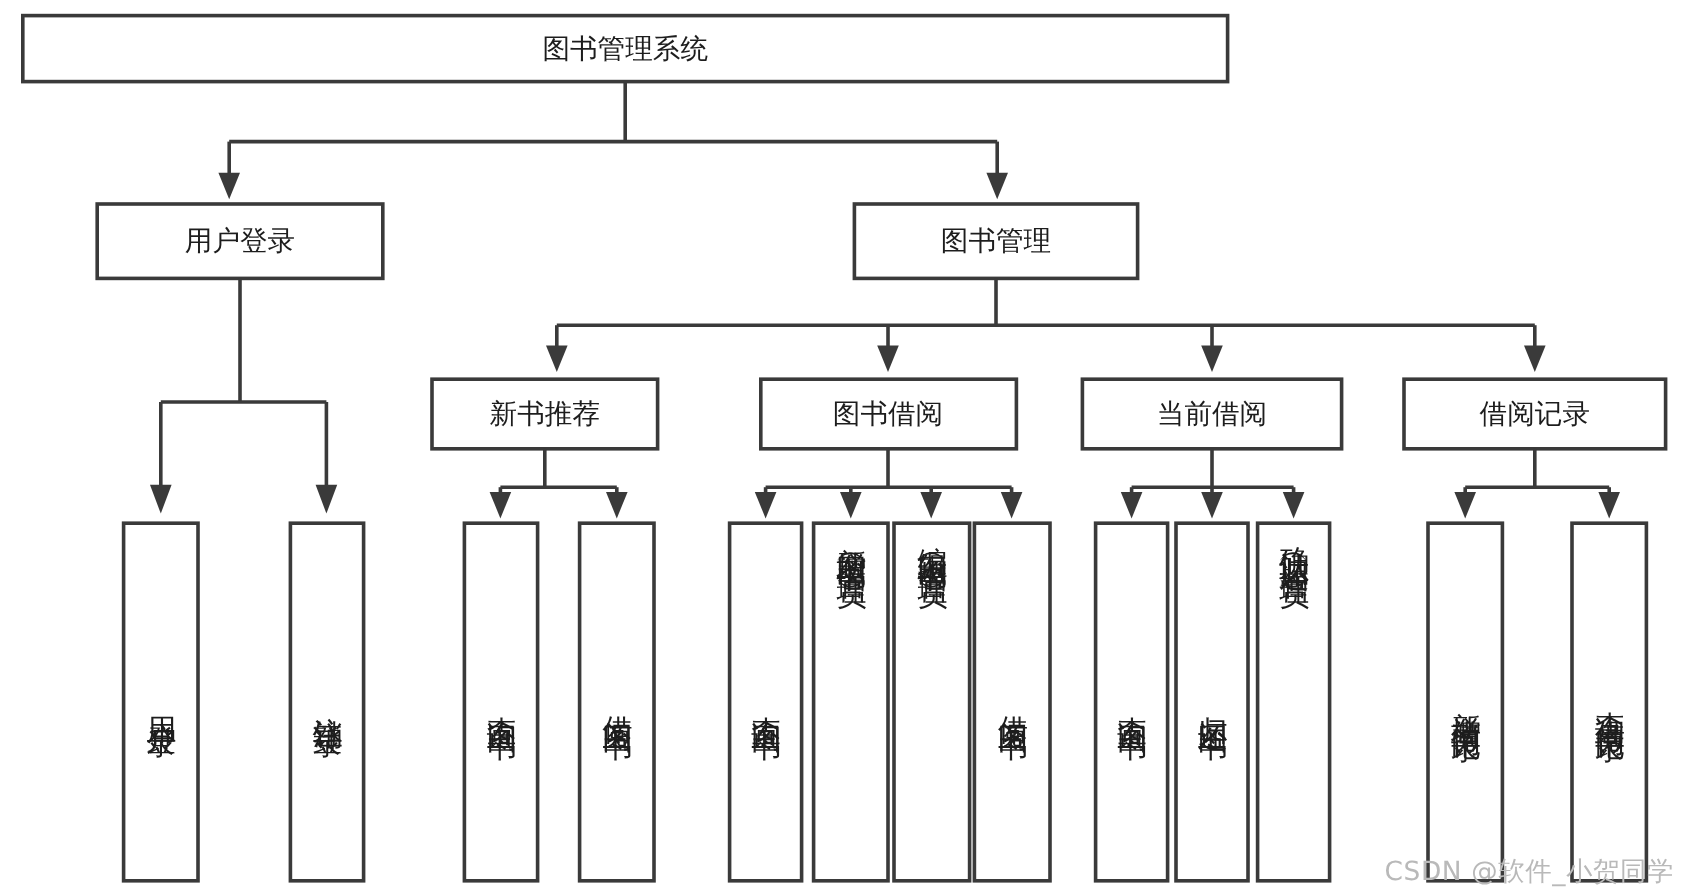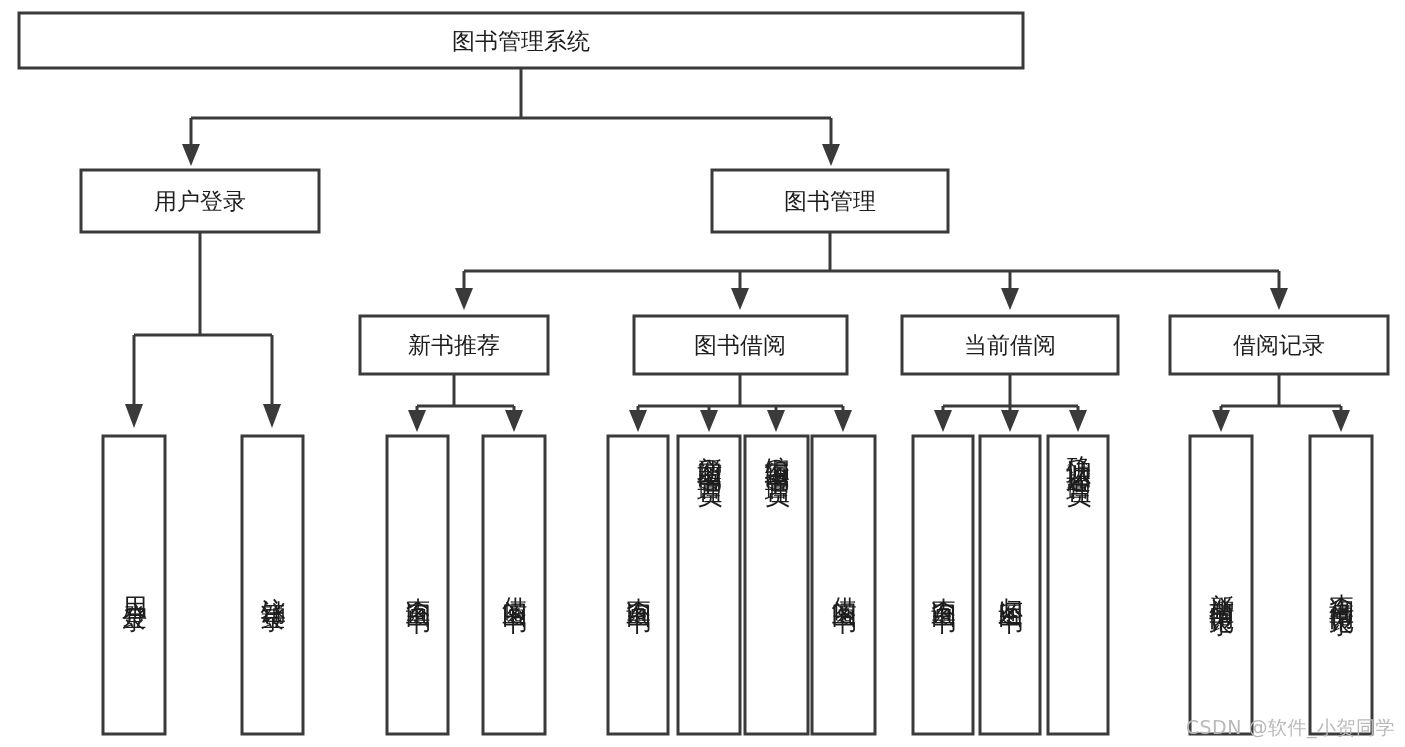--- a/index.html
+++ b/index.html
@@ -65,21 +65,21 @@
     letter-spacing: 4px;
     color: #1d1d1d;
     white-space: nowrap;
     text-align: center;
   }
   .watermark {
     position: absolute;
     right: 10px;
     bottom: 6px;
     font-family: "DejaVu Sans", "Liberation Sans", sans-serif;
-    font-size: 19px;
+    font-size: 22px;
     color: #b9b9b9;
     letter-spacing: 0.5px;
     white-space: nowrap;
     text-align: right;
   }
 </style>
 </head>
 <body>
 
 <div id="diagram-root">

